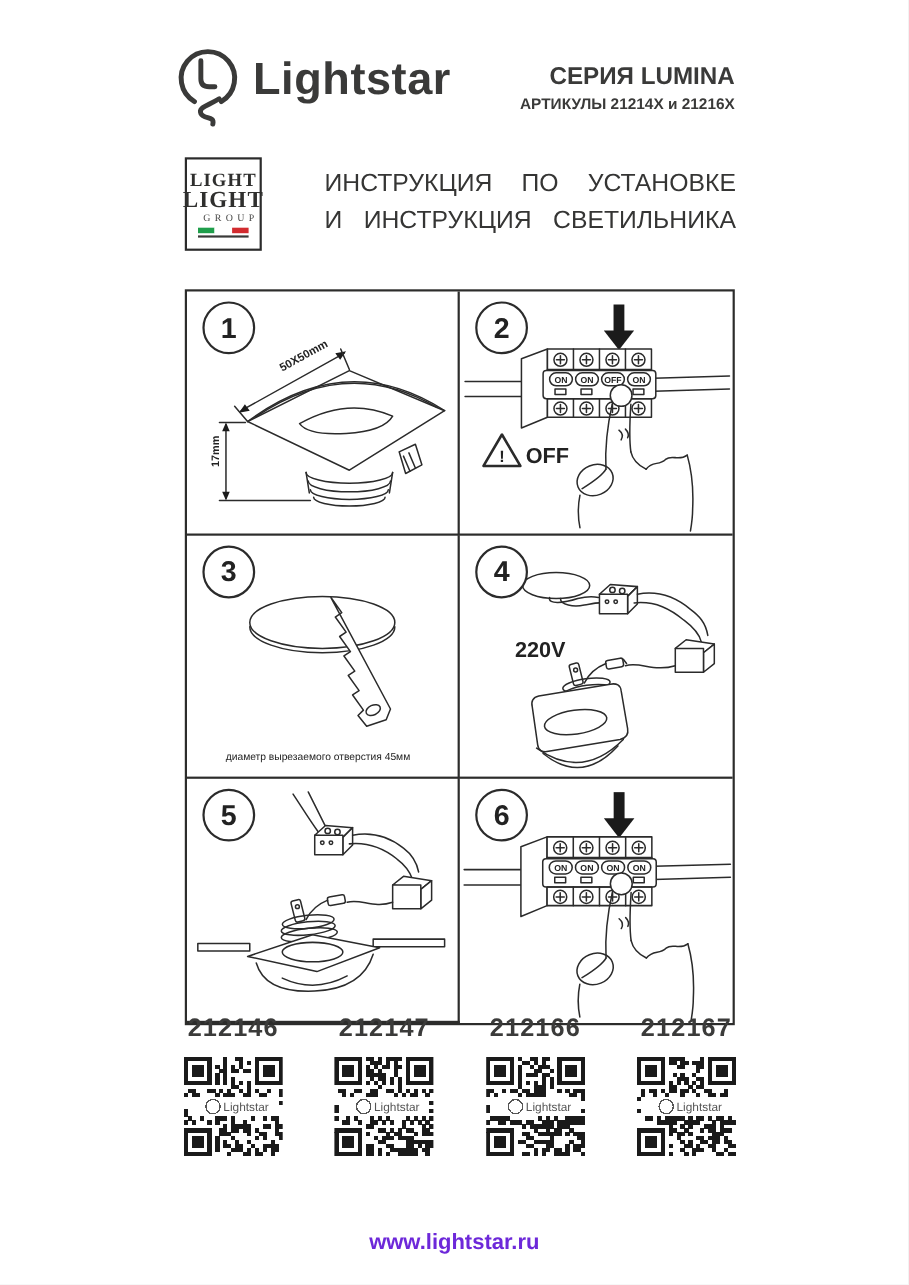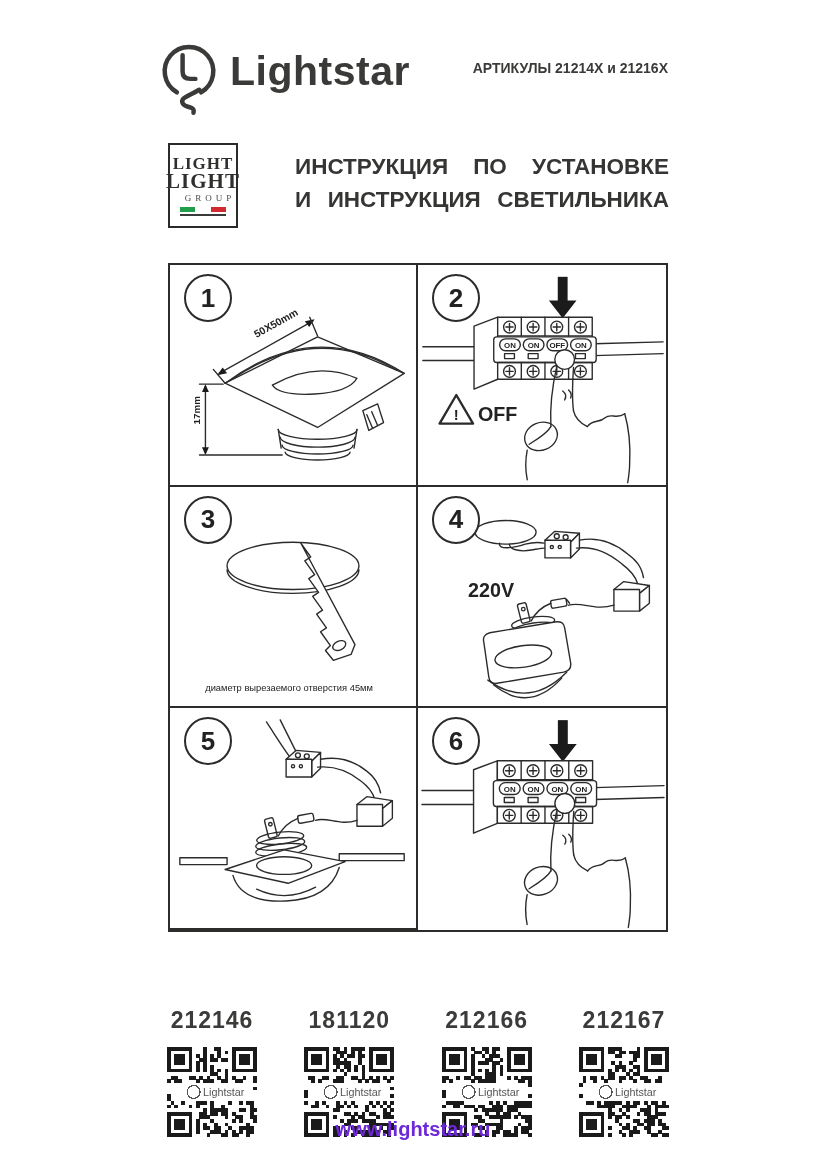--- a/index.html
+++ b/index.html
@@ -17,41 +17,41 @@
   
   .brand-box{position:absolute;left:168px;top:143px;width:70px;height:85px;border:2px solid #2b2b2b;
              box-sizing:border-box;text-align:center;font-family:"Liberation Serif",serif;color:#2f2f2e;
              display:flex;flex-direction:column;align-items:center;justify-content:center;}
   .bb1{font-size:17px;font-weight:bold;letter-spacing:1px;line-height:16px;}
   .bb2{font-size:21px;font-weight:bold;letter-spacing:1px;line-height:19px;}
   .bb3{font-size:9px;letter-spacing:4px;margin:2px 0 4px 14px;color:#4a4a49;}
   .flag{display:flex;width:46px;height:5px;}
   .flag span{flex:1;}
   .flag-underline{width:46px;height:2px;background:#3a3a39;margin-top:2px;}
-  .title-block{position:absolute;left:295px;top:150px;width:374px;font-size:22.5px;font-weight:bold;line-height:33px;color:#353534;}
+  .title-block{position:absolute;left:295px;top:150px;width:374px;font-size:22.5px;font-weight:normal;line-height:33px;color:#353534;}
   .title-line{text-align:justify;text-align-last:justify;}
 
   
   .grid{position:absolute;left:168px;top:263px;width:500px;height:669px;border:2px solid #2c2c2b;
         box-sizing:border-box;display:grid;grid-template-columns:1fr 1fr;grid-template-rows:1fr 1fr 1fr;}
   .cell{position:relative;box-sizing:border-box;}
   .cell.br{border-right:2px solid #2c2c2b;}
   .cell.bb{border-bottom:2px solid #2c2c2b;}
   .cell svg.art{position:absolute;inset:0;width:100%;height:100%;}
   .cell svg :is(path,line,rect,circle,ellipse,polygon,polyline){stroke:#2b2b2b;fill:none;stroke-width:1.4;stroke-linecap:round;stroke-linejoin:round;}
   .cell svg .white{fill:#fff;}
   .cell svg .fill{fill:#1b1b1b;stroke:none;}
   .cell svg .thick{stroke-width:2.4;}
   .cell svg text{fill:#222;stroke:none;font-family:"Liberation Sans",sans-serif;}
   .cell svg .htch{stroke-width:.9;}
   .badge{position:absolute;left:14px;top:9px;width:44px;height:44px;border:2px solid #2b2b2b;border-radius:50%;
          background:#fff;display:flex;align-items:center;justify-content:center;font-size:26px;font-weight:bold;color:#222;z-index:2;}
 
   
-  .codes-row{position:absolute;left:160px;top:1007px;width:516px;display:flex;justify-content:space-between;}
+  .codes-row{position:absolute;left:160px;top:921px;width:516px;display:flex;justify-content:space-between;}
   .product{width:104px;text-align:center;}
   .code{font-size:23px;font-weight:bold;letter-spacing:1px;color:#3b3b3a;}
   .qr{width:90px;height:90px;margin:13px auto 0;}
   .qr svg{width:100%;height:100%;}
 
   .footer{position:absolute;left:0;top:1118px;width:100%;text-align:center;font-size:20px;font-weight:bold;color:#6d28d9;}
 </style>
 </head>
 <body>
 
@@ -59,20 +59,21 @@
 
   <div class="logo-icon">
     <svg viewBox="0 0 100 140">
       <path d="M69,88 A38,38 0 1 0 31,88"></path>
       <path d="M40,30 v26 q0,11 12,11 h8"></path>
       <path d="M66,84 C50,94 36,96 40,105 C44,114 60,108 57,120"></path>
     </svg>
   </div>
   <div class="wordmark">Lightstar</div>
   <div class="header-right">
+    <div class="series">СЕРИЯ LUMINA</div>
     <div class="articles">АРТИКУЛЫ 21214X и 21216X</div>
   </div>
 
   <div class="brand-box">
     <div class="bb1">LIGHT</div>
     <div class="bb2">LIGHT</div>
     <div class="bb3">GROUP</div>
     <div class="flag">
       <span style="background:#1f9e4b"></span>
         <span style="background:#ffffff"></span>
@@ -585,21 +586,21 @@
               <rect x="16" y="24" width="1.05" height="1.05"></rect>
               <rect x="18" y="24" width="1.05" height="1.05"></rect>
               <rect x="19" y="24" width="1.05" height="1.05"></rect>
               <rect x="22" y="24" width="1.05" height="1.05"></rect>
             </g>
             <circle cx="7.4" cy="12.5" r="1.8" fill="none" stroke="#555" stroke-width="0.35"></circle>
             <text x="10" y="13.6" font-size="3" fill="#555" font-family="Liberation Sans, sans-serif">Lightstar</text>
           </svg></div>
     </div>
     <div class="product">
-      <div class="code">181120</div>
+      <div class="code">212147</div>
       <div class="qr"><svg viewBox="0 0 25 25" shape-rendering="crispEdges">
             <g fill="#1a1a1a">
               <rect x="0" y="0" width="1.05" height="1.05"></rect>
               <rect x="1" y="0" width="1.05" height="1.05"></rect>
               <rect x="2" y="0" width="1.05" height="1.05"></rect>
               <rect x="3" y="0" width="1.05" height="1.05"></rect>
               <rect x="4" y="0" width="1.05" height="1.05"></rect>
               <rect x="5" y="0" width="1.05" height="1.05"></rect>
               <rect x="6" y="0" width="1.05" height="1.05"></rect>
               <rect x="8" y="0" width="1.05" height="1.05"></rect>

